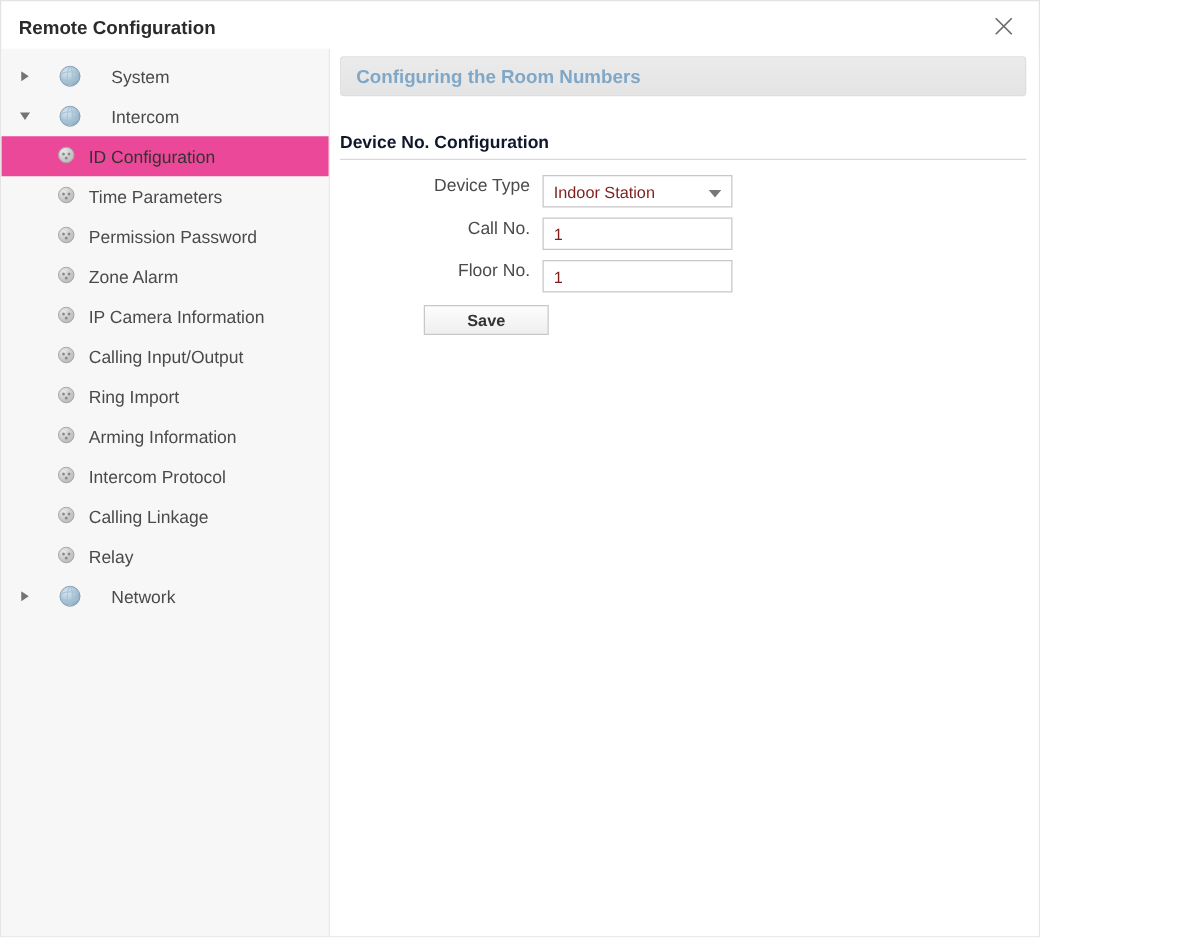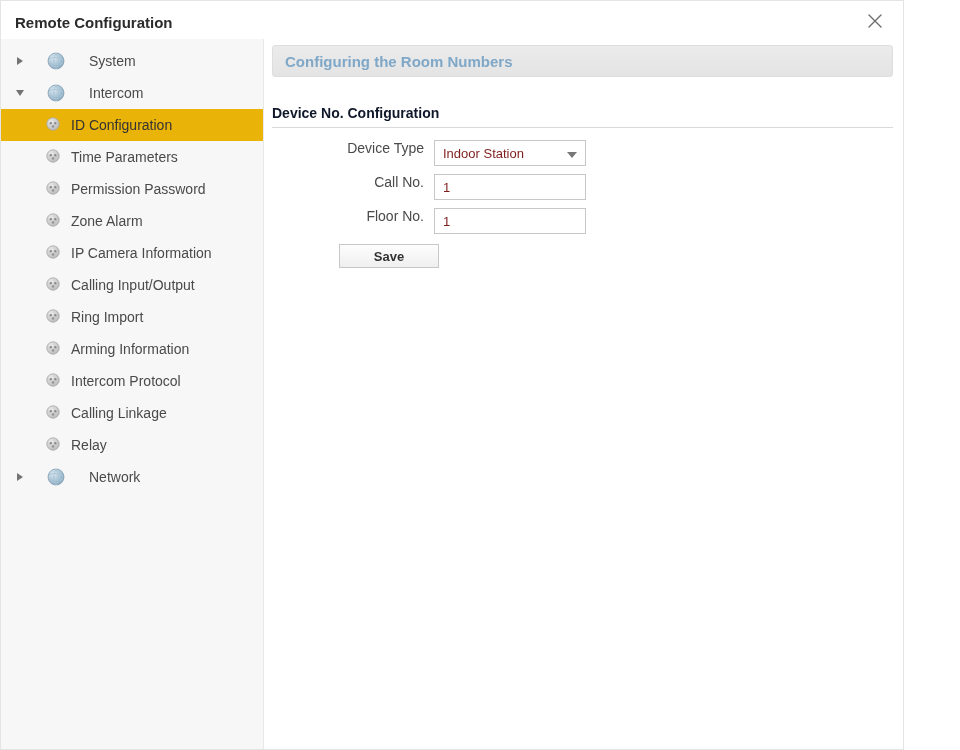--- a/index.html
+++ b/index.html
@@ -5,21 +5,21 @@
   * { box-sizing: border-box; }
   html, body {
     margin: 0; padding: 0;
     width: 960px; height: 750px;
     font-family: "Segoe UI", Tahoma, Arial, sans-serif;
     font-size: 14px;
     color: #3a3a3a;
     background: #fff;
   }
   .window {
-    width: 904px; height: 750px;
+    width: 832px; height: 750px;
     border: 1px solid #e4e4e4;
     display: flex;
     flex-direction: column;
     overflow: hidden;
   }
   .titlebar {
     display: flex;
     align-items: center;
     justify-content: space-between;
     padding: 8px 14px 4px 14px;
@@ -65,21 +65,21 @@
     display: flex; justify-content: center;
   }
   .caret svg { width: 8px; height: 8px; fill: #737373; }
   .tree-row .node-icon {
     width: 18px; height: 18px;
     margin-right: 8px;
     flex: none;
   }
   .lvl0 { padding-left: 8px; gap: 16px; }
   .lvl1 { padding-left: 44px; }
-  .tree-row.selected { background: #eab308; }
+  .tree-row.selected { background: #ec4899; }
   .tree-row.selected .label { color: #333; }
   .tree-row .label { font-size: 14px; }
 
   
   .globe-icon svg { width: 18px; height: 18px; }
   
   .cfg-icon svg { width: 16px; height: 16px; }
 
   
   .content {

